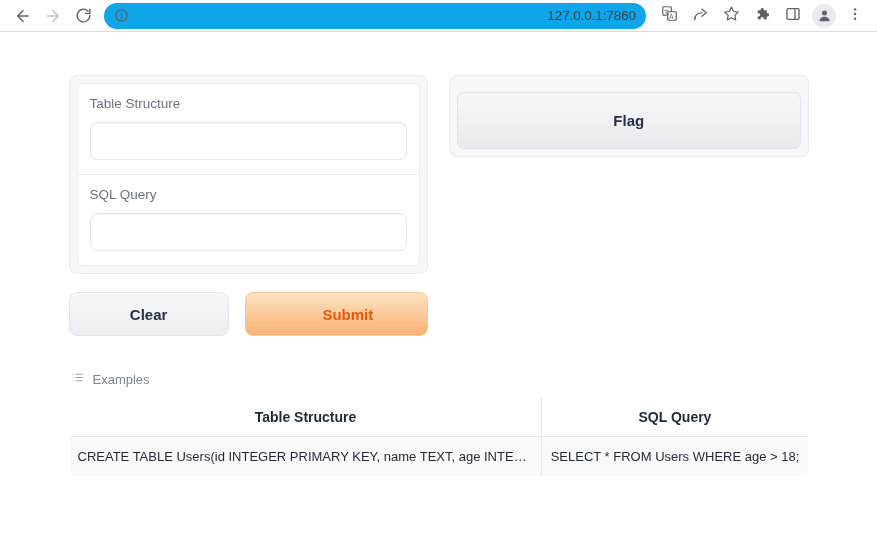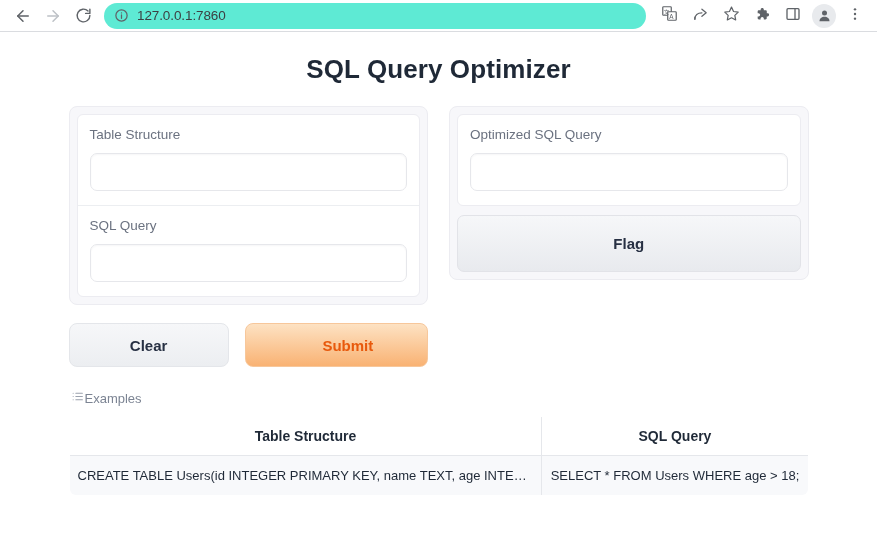--- a/index.html
+++ b/index.html
@@ -24,26 +24,27 @@
     width: 30px; height: 30px;
     display: flex; align-items: center; justify-content: center;
     flex: 0 0 auto;
   }
   .nav-btn svg { display: block; }
 
   .omnibox {
     flex: 1 1 auto;
     height: 26px;
     margin: 0 6px 0 6px;
-    background: #5eead4;
+    background: #0ea5e9;
     border-radius: 13px;
     display: flex;
     align-items: center;
     padding: 0 10px;
     min-width: 0;
+    justify-content: space-between;
   }
   .omnibox .info-ic { flex: 0 0 auto; margin-right: 8px; display:flex; }
   .url-text {
     font-size: 13.5px;
     color: #3c4043;
     white-space: nowrap;
     overflow: hidden;
     text-overflow: ellipsis;
     letter-spacing: -0.1px;
   }
@@ -168,22 +169,22 @@
   .btn-submit {
     background: linear-gradient(180deg, #fde2c3 0%, #f9b273 100%);
     border-color: #f7c79b;
     color: #e8590c;
     padding-left: 23px;
   }
 
   .examples-head {
     display: flex;
     align-items: center;
-    gap: 1px;
-    margin-top: 22px;
+    gap: 9px;
+    margin-top: 34px;
     padding-left: 2px;
   }
   .examples-label {
     font-size: 13px;
     color: #7c8493;
   }
 
   .ex-table {
     margin-top: 9px;
     width: 100%;
@@ -325,21 +326,20 @@
         </svg>
       </span>
     </div>
 
   </div>
 </div>
 
 <div class="page">
   <div class="content">
 
-    <div class="app-title">SQL Query Optimizer</div>
 
     <div class="row">
 
       <div class="col">
         <div class="panel">
           <div class="form-group">
 
             <div class="field">
               <span class="field-label">Table Structure</span>
               <input class="textbox" type="text" value="" placeholder="" style="">
@@ -354,26 +354,20 @@
         </div>
 
         <div class="btn-row">
           <button class="btn btn-clear">Clear</button>
           <button class="btn btn-submit">Submit</button>
         </div>
       </div>
 
       <div class="col">
         <div class="panel">
-          <div class="form-group">
-            <div class="field">
-              <span class="field-label">Optimized SQL Query</span>
-              <input class="textbox" type="text" readonly="" value="" placeholder="" style="">
-            </div>
-          </div>
           <button class="flag-btn">Flag</button>
         </div>
       </div>
 
     </div>
 
     <div class="examples-head">
       <span>
         <svg width="13" height="13" viewBox="0 0 24 24" fill="none" stroke="#9aa1ad" stroke-width="2" stroke-linecap="round">
           <line x1="9" y1="6" x2="21" y2="6"></line>

